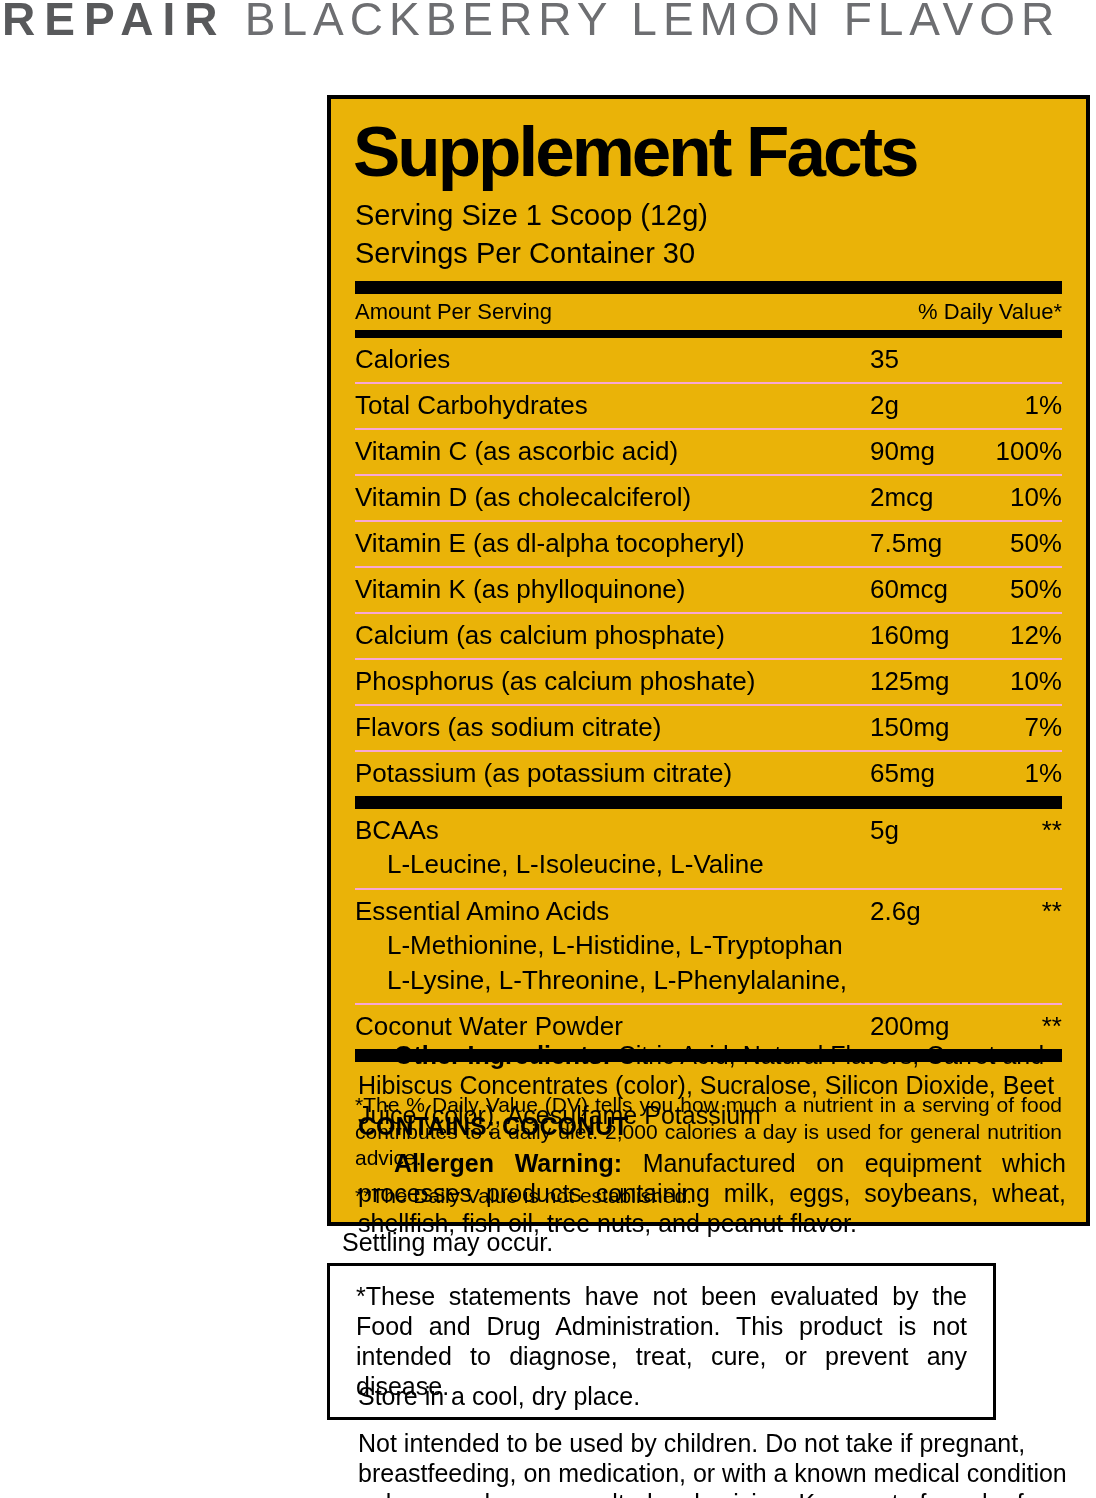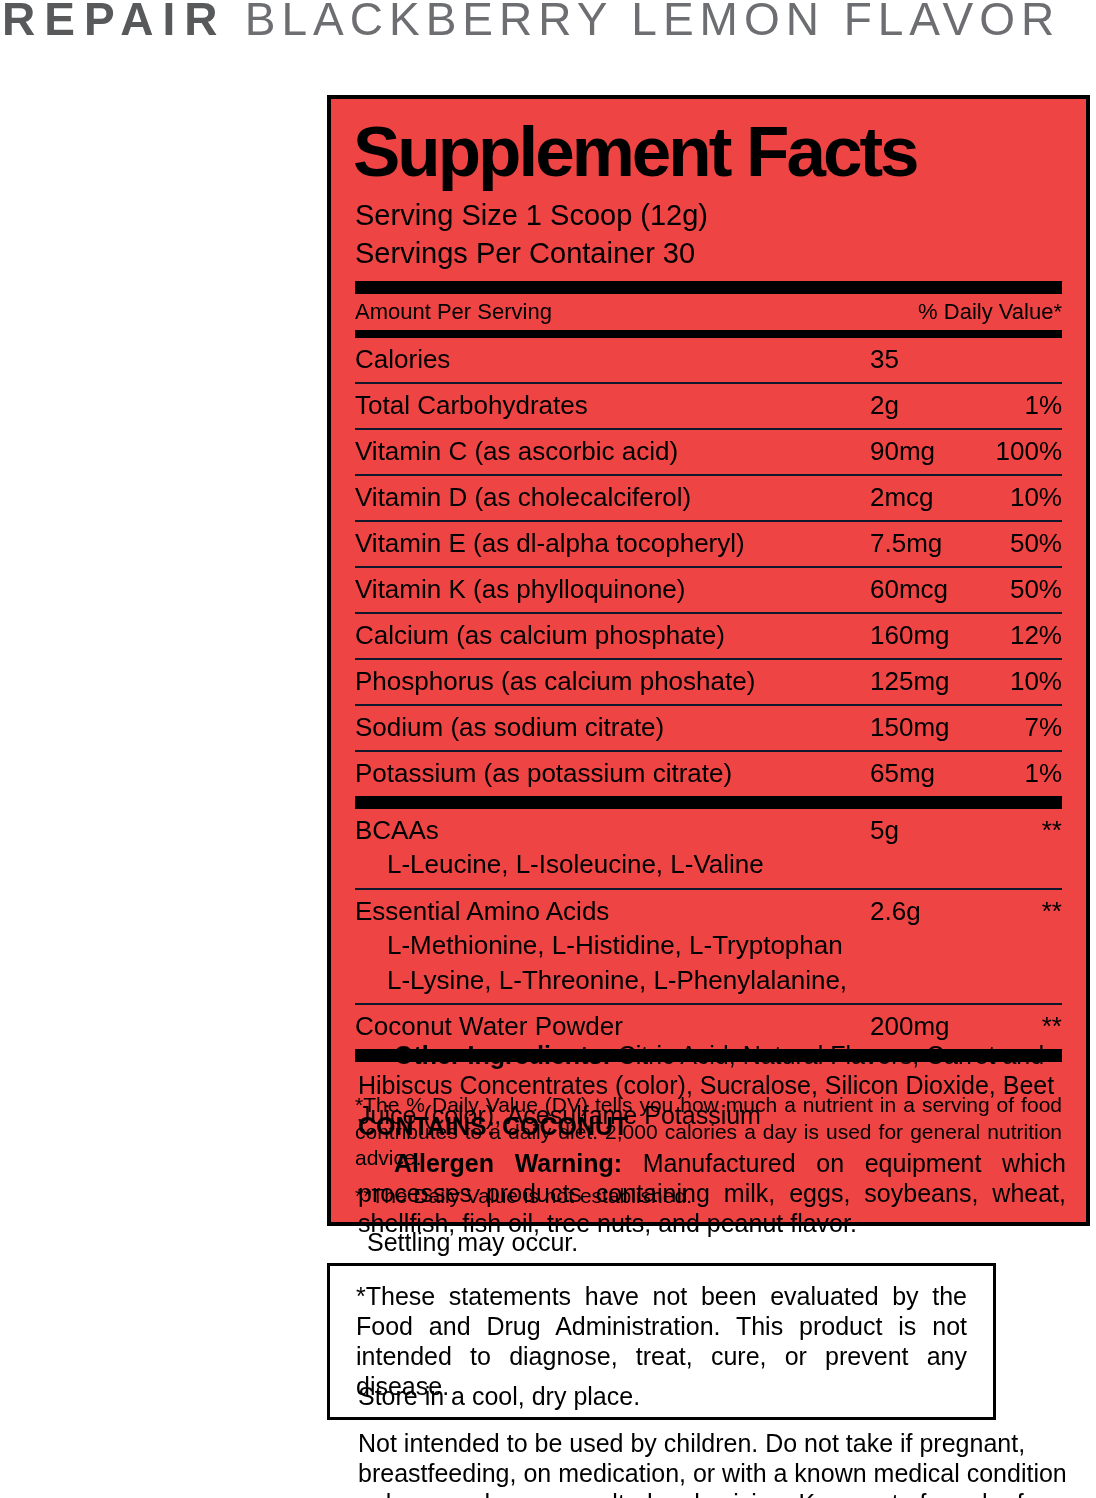--- a/index.html
+++ b/index.html
@@ -27,61 +27,61 @@
     letter-spacing: 6px; color: #6d6e71;
     margin-left: 14px;
   }
 
   
   .facts-box {
     position: absolute; left: 327px; top: 95px;
     width: 763px;
     border: 4px solid #000;
     padding: 14px 24px 14px 24px;
-    background: #ef4444;
+    background: #eab308;
   }
   .facts-title {
     font-size: 71px; font-weight: bold;
     letter-spacing: -3px; line-height: 1.04;
     white-space: nowrap;
     margin: 2px 0 8px -2px;
   }
   .serving { font-size: 29px; line-height: 1.3; }
 
   .bar { background: #000; width: 100%; }
   .bar-thick { height: 13px; }
   .bar-thick.after-serving { margin-top: 9px; }
   .bar-medium { height: 8px; }
 
   .cols-row {
     display: flex; justify-content: space-between;
     font-size: 22px; padding: 5px 0 5px;
   }
 
   .n-row { font-size: 26px; padding: 6px 0 7px; }
-  .rows .n-row + .n-row { border-top: 2px solid #0f172a; }
+  .rows .n-row + .n-row { border-top: 2px solid #f9a8d4; }
   .n-line { display: flex; width: 100%; }
   .n-name { flex: 0 0 515px; }
   .n-amount { flex: 1 1 auto; text-align: left; }
   .n-dv { flex: 0 0 105px; text-align: right; }
   .n-sub { padding-left: 32px; margin-top: 3px; line-height: 1.22; }
 
   .footnote {
     font-size: 21px; line-height: 1.25;
     text-align: justify; margin-top: 30px;
   }
   .footnote2 { font-size: 21px; margin-top: 13px; text-align: left; }
 
   
   .para { font-size: 25px; line-height: 30px; }
   .other-ingredients { position: absolute; left: 358px; top: 1040px; width: 708px; }
   .bold-lead { font-weight: bold; margin-left: 36px; }
   .contains-line { position: absolute; left: 358px; top: 1112px; font-size: 25px; font-weight: bold; }
   .allergen { position: absolute; left: 358px; top: 1148px; width: 708px; text-align: justify; }
-  .settling { position: absolute; left: 367px; top: 1228px; font-size: 25px; }
+  .settling { position: absolute; left: 342px; top: 1228px; font-size: 25px; }
 
   .disclaimer-box {
     position: absolute; left: 327px; top: 1263px;
     width: 669px;
     border: 3px solid #000;
     padding: 15px 26px 16px;
   }
   .disclaimer-text { text-align: justify; }
 
   .storage { position: absolute; left: 358px; top: 1382px; font-size: 25px; }
@@ -161,21 +161,21 @@
     </div>
     <div class="n-row">
       <div class="n-line">
         <span class="n-name">Phosphorus (as calcium phoshate)</span>
         <span class="n-amount">125mg</span>
         <span class="n-dv">10%</span>
       </div>
     </div>
     <div class="n-row">
       <div class="n-line">
-        <span class="n-name">Sodium (as sodium citrate)</span>
+        <span class="n-name">Flavors (as sodium citrate)</span>
         <span class="n-amount">150mg</span>
         <span class="n-dv">7%</span>
       </div>
     </div>
     <div class="n-row">
       <div class="n-line">
         <span class="n-name">Potassium (as potassium citrate)</span>
         <span class="n-amount">65mg</span>
         <span class="n-dv">1%</span>
       </div>

